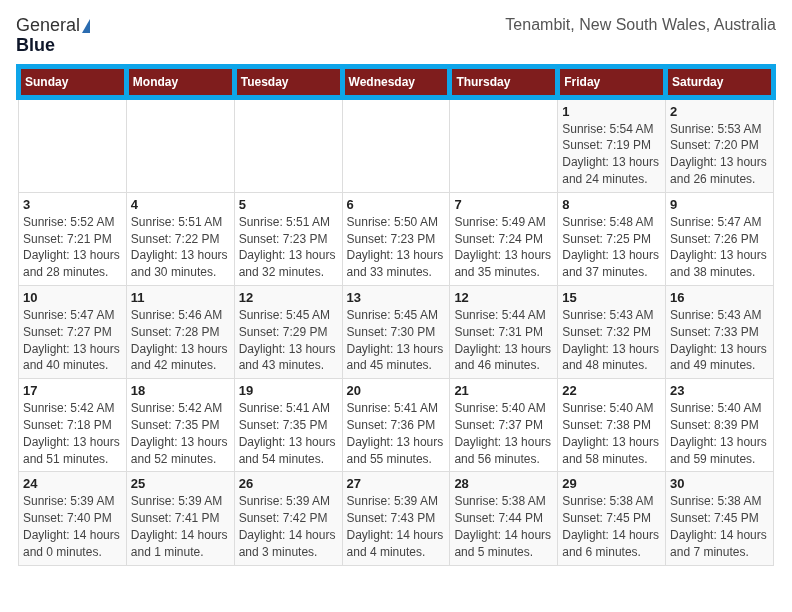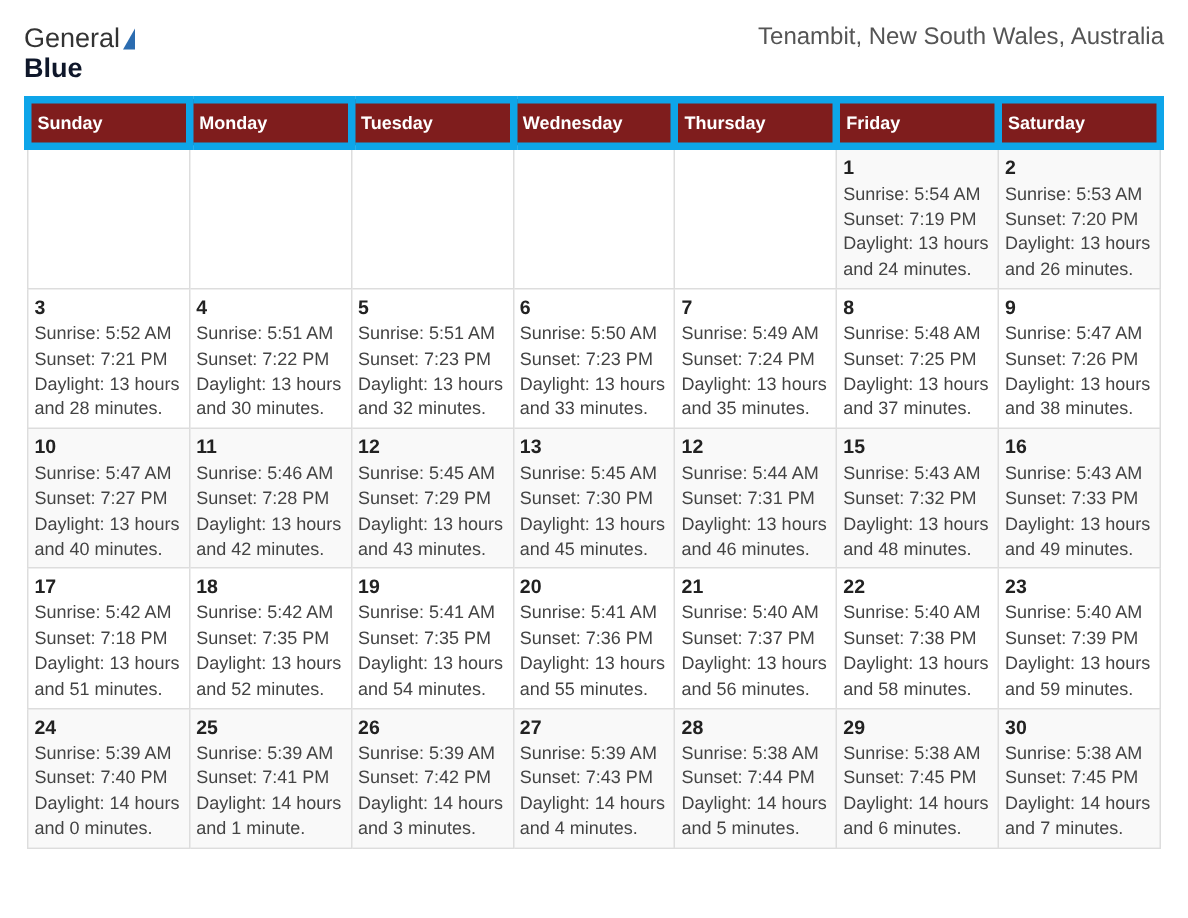--- a/index.html
+++ b/index.html
@@ -294,21 +294,21 @@
         <td>
           <span class="day-number">22</span>
           <div class="day-info">Sunrise: 5:40 AM
 Sunset: 7:38 PM
 Daylight: 13 hours
 and 58 minutes.</div>
         </td>
         <td>
           <span class="day-number">23</span>
           <div class="day-info">Sunrise: 5:40 AM
-Sunset: 7:39 PM
+Sunset: 8:39 PM
 Daylight: 13 hours
 and 59 minutes.</div>
         </td>
       </tr>
       <tr>
         <td>
           <span class="day-number">24</span>
           <div class="day-info">Sunrise: 5:39 AM
 Sunset: 7:40 PM
 Daylight: 14 hours

